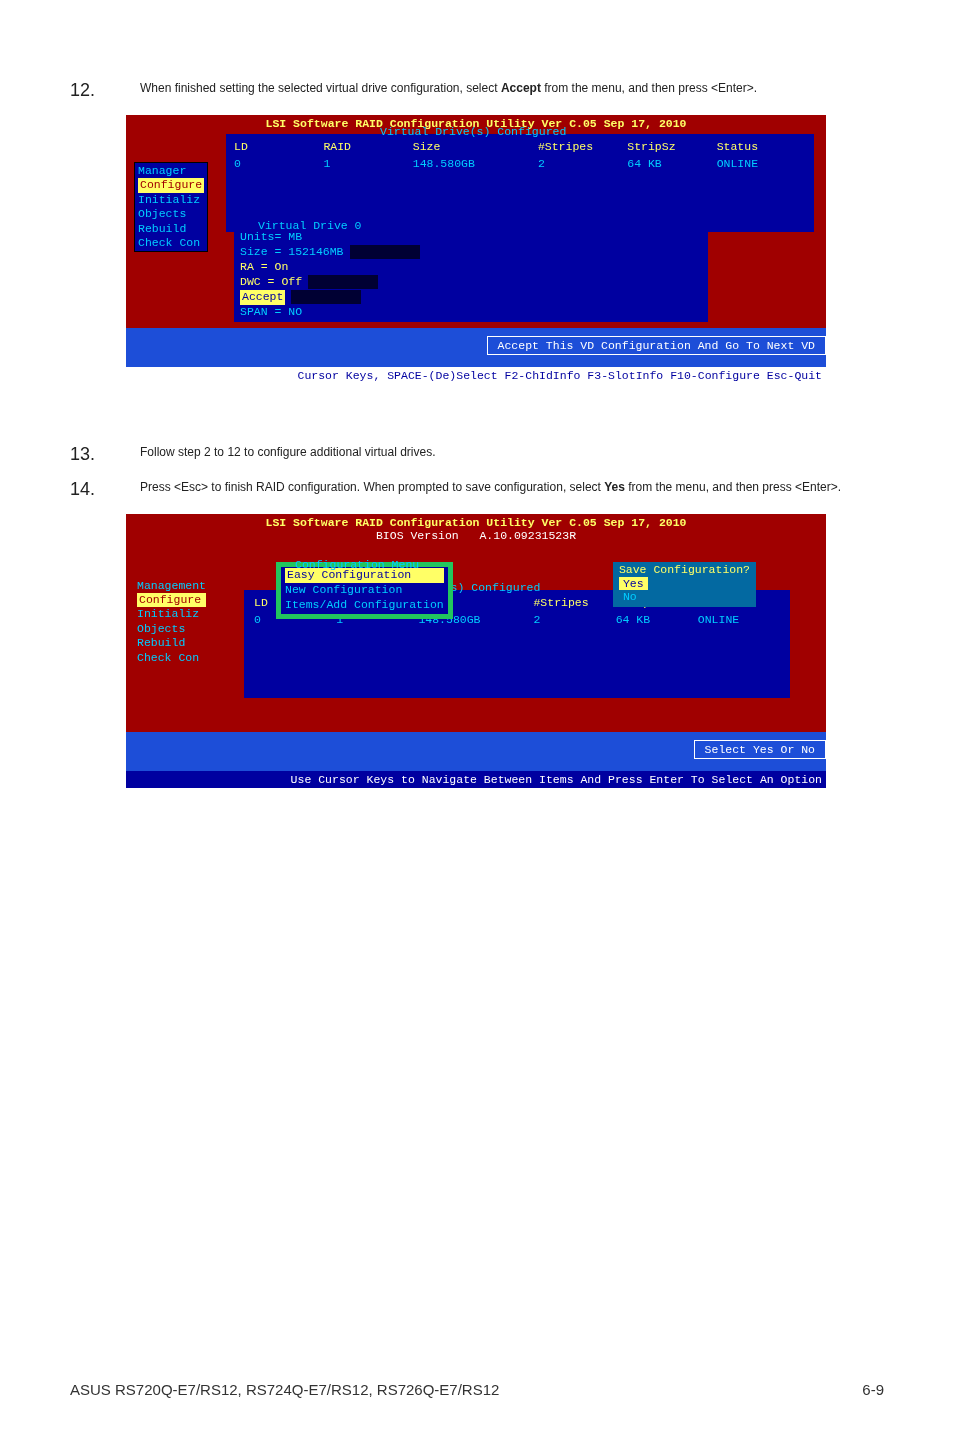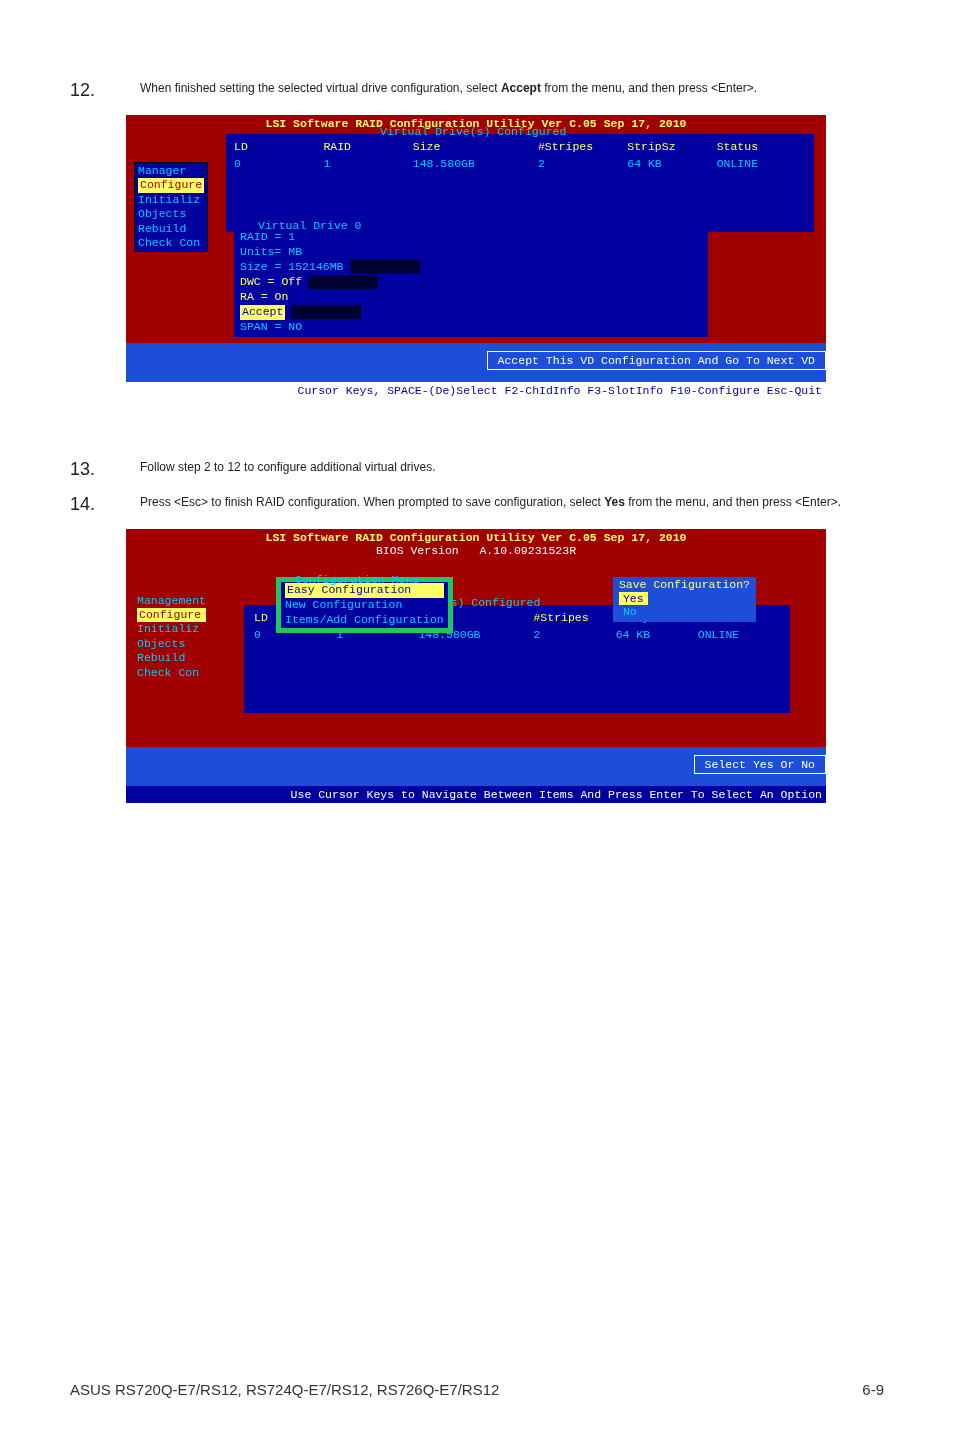--- a/index.html
+++ b/index.html
@@ -114,21 +114,21 @@
     background: #0000a0;
     padding: 1px 4px;
     line-height: 1.3;
     z-index: 3;
   }
   .cfg-menu-box .sel { background: #ffff66; color: #0000a0; padding: 0 2px; }
   .save-box {
     position: absolute;
     right: 70px;
     top: 20px;
-    background: #1d4ed8;
+    background: #0369a1;
     padding: 2px 6px 4px 6px;
     z-index: 3;
     color: #00ccff;
   }
   .save-box .sel { background: #ffff66; color: #0000a0; padding: 0 4px; display: inline-block; }
   .save-lbl { color: #ffff66; position: relative; top: -1px; }
   .left-menu2 {
     position: absolute;
     left: 8px;
     top: 36px;
@@ -196,25 +196,24 @@
         <span>1</span>
         <span style="flex:1.4;">148.580GB</span>
         <span>2</span>
         <span>64 KB</span>
         <span>ONLINE</span>
       </div>
     </div>
 
     <div class="vd0-frame" style="margin-left:100px; margin-top:-4px;">
       <div class="vd0-label">Virtual Drive 0</div>
-      <div><span class="cyan">RAID = 1</span></div>
       <div><span class="cyan">Units= MB</span></div>
       <div><span class="cyan">Size = 152146MB</span><span class="dark-field"></span></div>
+      <div><span class="yellow">RA   = On</span></div>
       <div><span class="yellow">DWC  = Off</span><span class="dark-field"></span></div>
-      <div><span class="yellow">RA   = On</span></div>
       <div><span class="accept-hl">Accept</span><span class="dark-field"></span></div>
       <div><span class="cyan">SPAN = NO</span></div>
     </div>
   </div>
 
   <div class="bios-msg-row">
     <div class="bios-msg-box">Accept This VD Configuration And Go To Next VD</div>
   </div>
   <div class="bios-footer">Cursor Keys, SPACE-(De)Select F2-ChIdInfo F3-SlotInfo F10-Configure Esc-Quit</div>
 </div>

